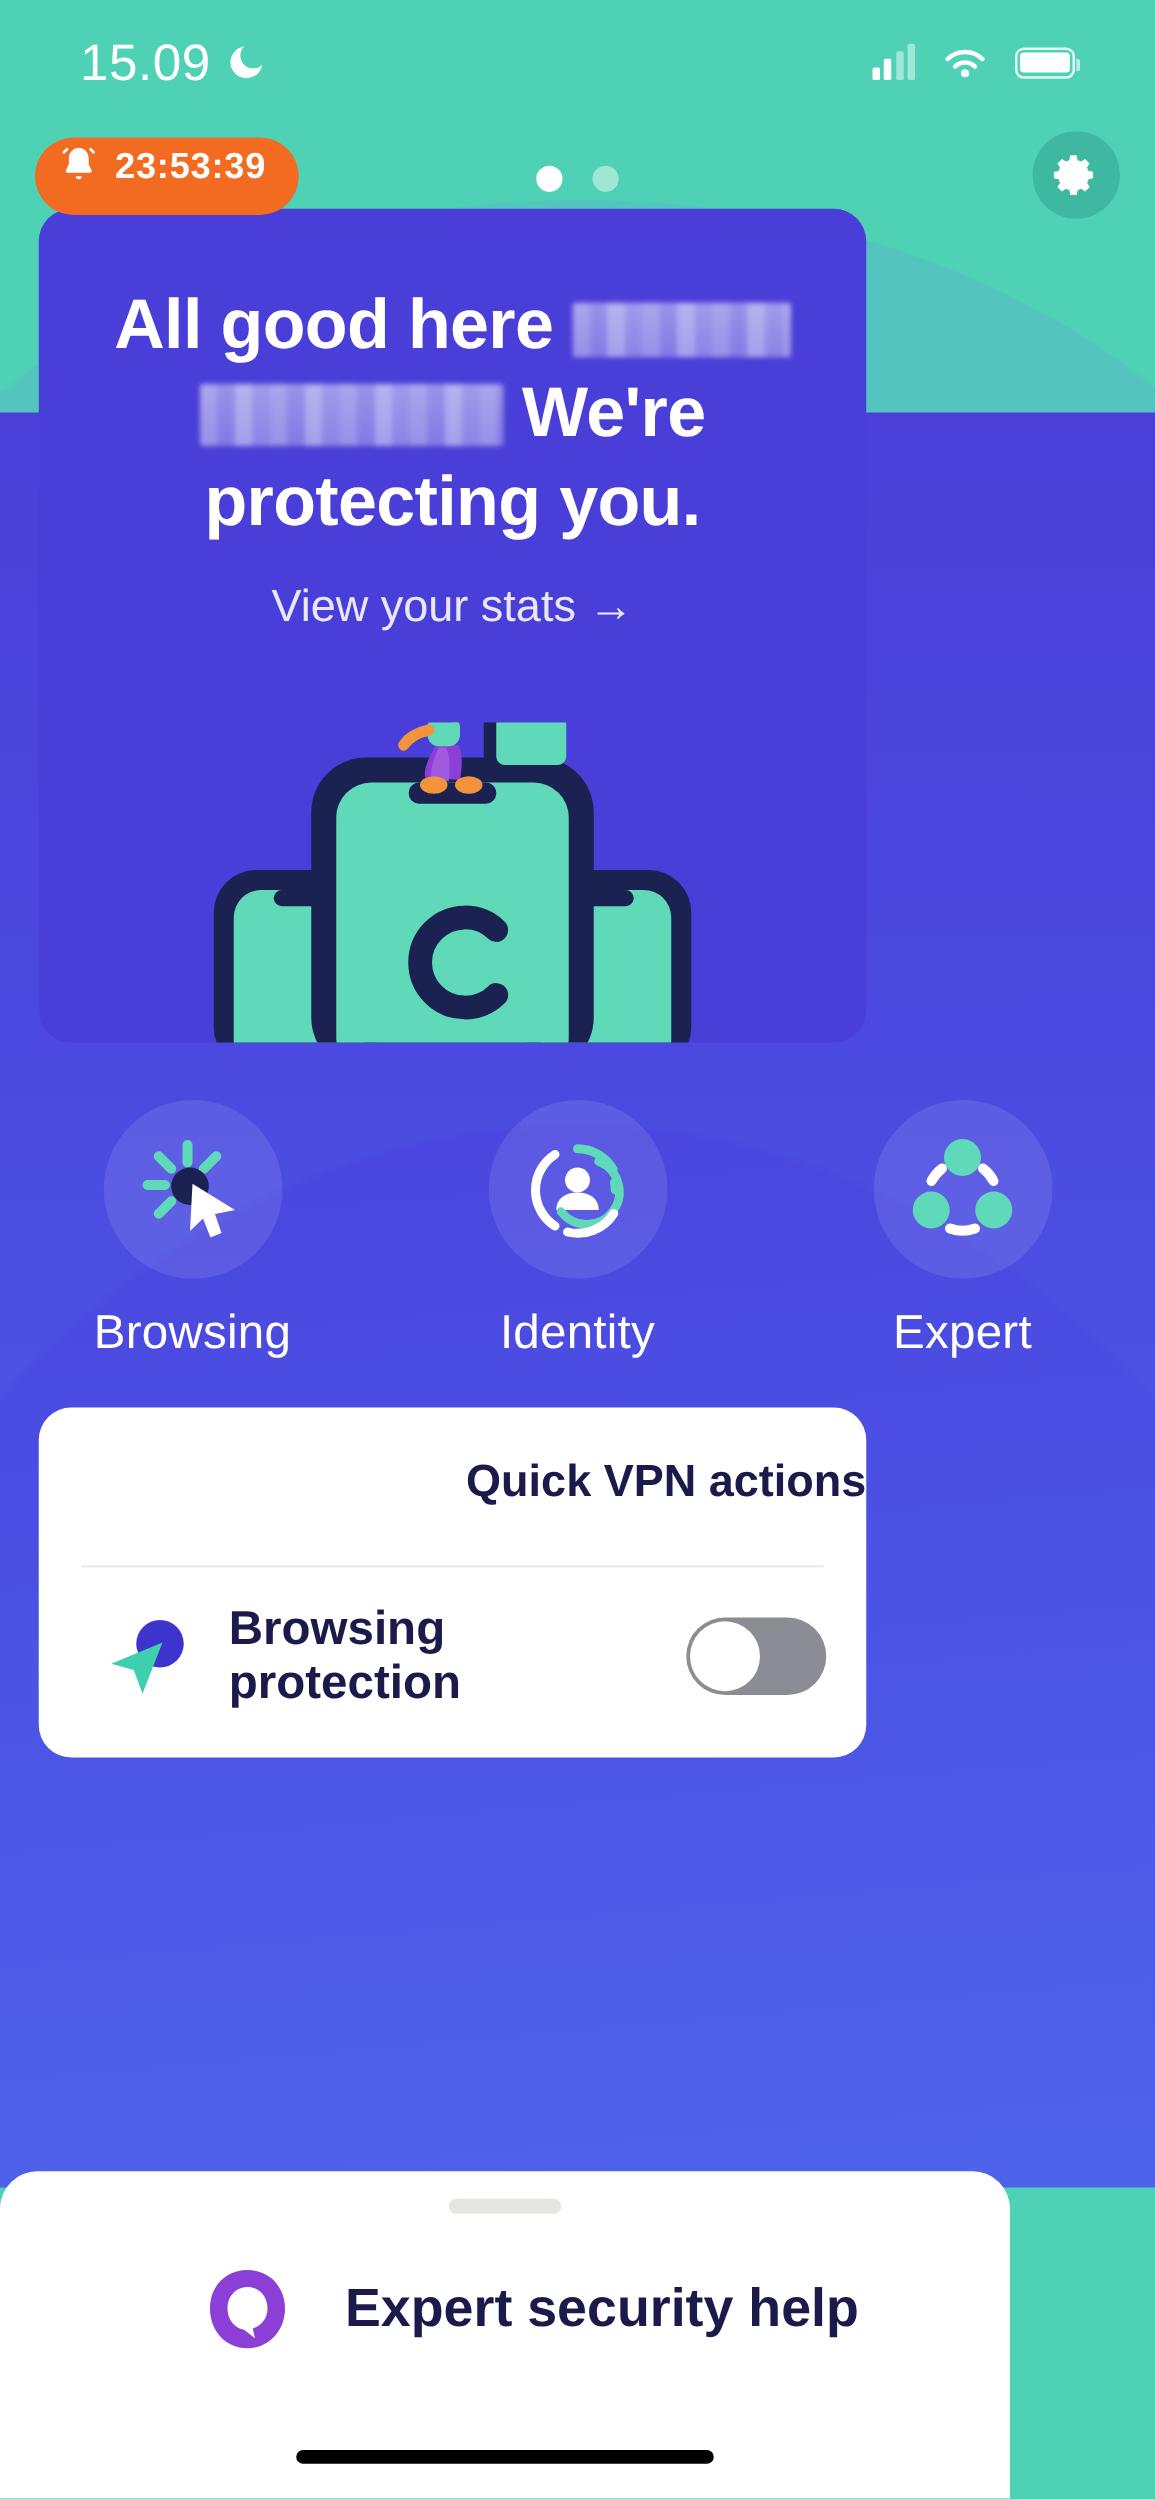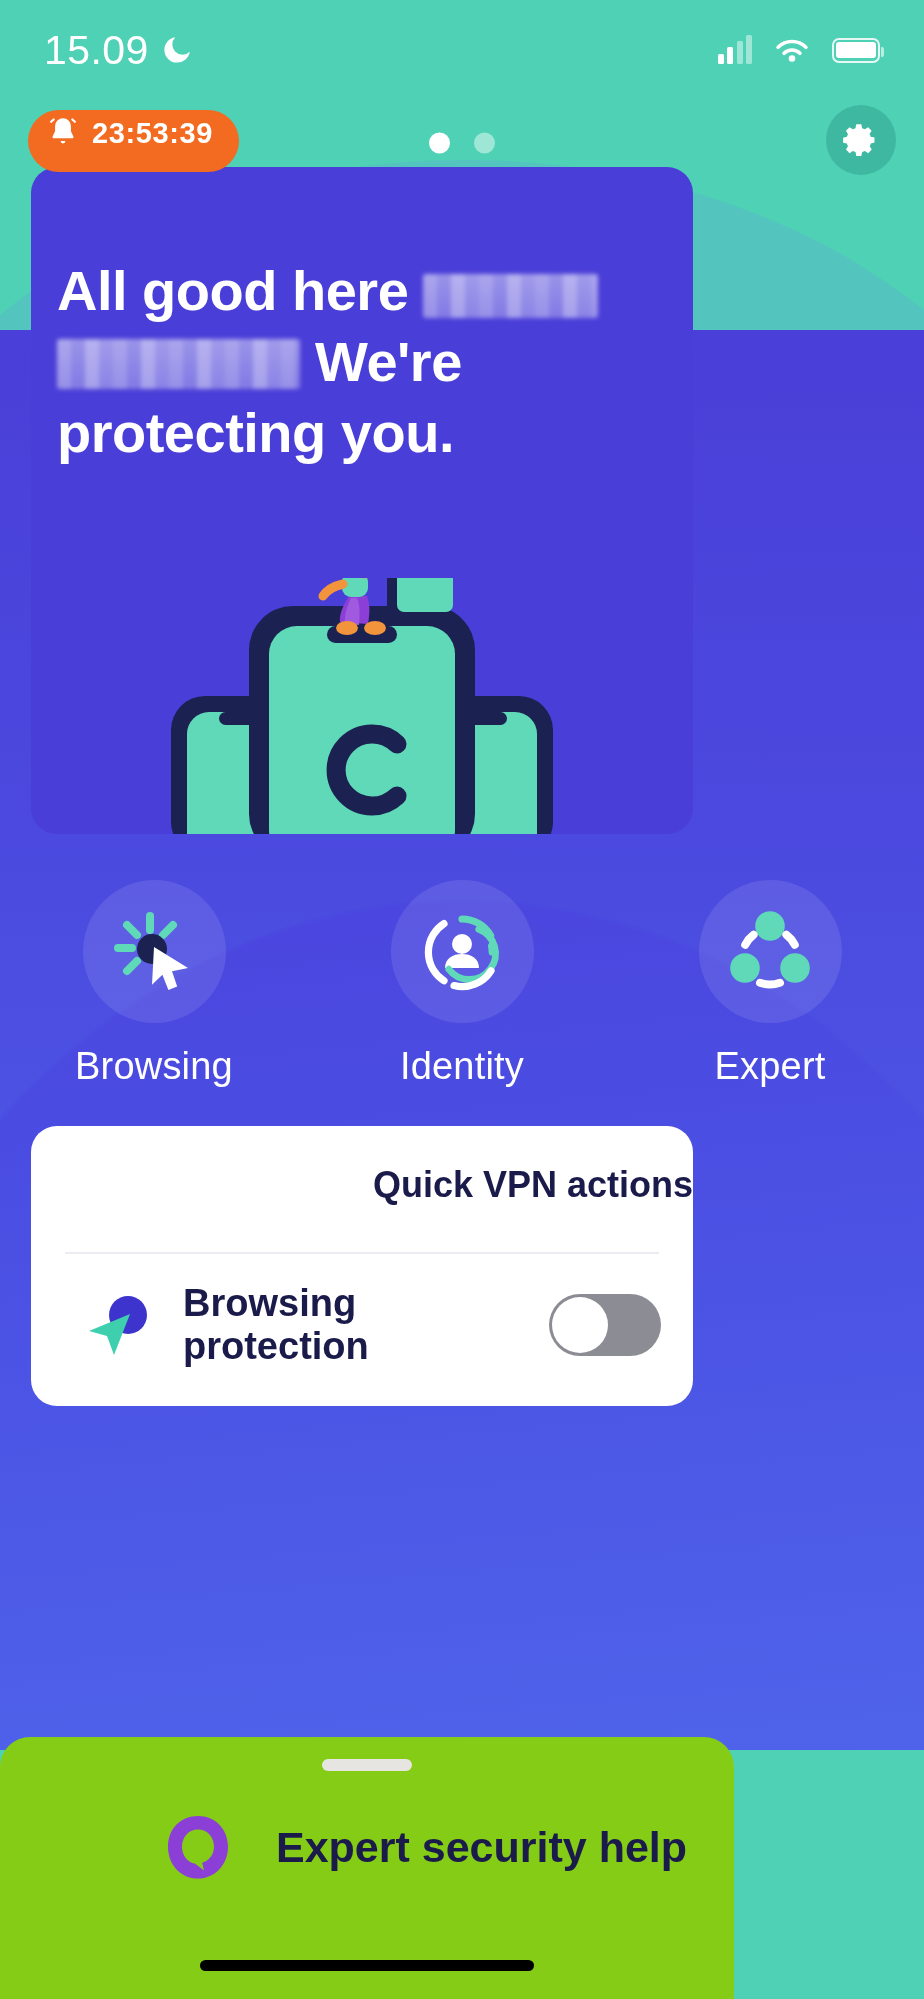--- a/index.html
+++ b/index.html
@@ -36,21 +36,21 @@
   }
   .bg-blue2 {
     position:absolute; left:0; top:330px; width:924px; height:1420px;
     background:linear-gradient(180deg,#4a3fd8 0%,#4b49df 35%,#4d59e6 72%,#5268ec 100%);
   }
 
   
   .statusbar {
     position:absolute; left:0; top:0; width:924px; height:100px;
     display:flex; align-items:center; justify-content:space-between;
-    padding:0 44px;
+    padding:0 64px;
     z-index:8;
   }
   .sb-time {
     display:flex; align-items:center; gap:11px;
     color:#ffffff; font-size:41px; font-weight:500; letter-spacing:.4px;
   }
   .moon-icon { display:block; }
   .sb-right { display:flex; align-items:center; gap:19px; }
   .sig { display:flex; align-items:flex-end; gap:3.5px; height:27px; }
   .sig i { display:block; width:6px; border-radius:1.5px; background:#ffffff; }
@@ -99,23 +99,23 @@
   }
 
   
   .hero {
     position:absolute; left:31px; top:167px;
     width:662px; height:667px;
     background:#4a3ed8; border-radius:26px;
     overflow:hidden; z-index:6;
   }
   .hero-title{
-    margin:88px 26px 0 26px;
+    margin:56px 26px 0 26px;
     color:#ffffff; font-size:56px; line-height:1.27;
-    font-weight:bold; letter-spacing:-.5px;
+    font-weight:bold; text-align:center; letter-spacing:-.5px;
   }
   .redact{
     display:inline-block; vertical-align:-8px;
     border-radius:3px;
     background:
       repeating-linear-gradient(90deg,
         rgba(255,255,255,.30) 0 14px,
         rgba(255,255,255,.16) 14px 28px,
         rgba(255,255,255,.40) 28px 42px,
         rgba(255,255,255,.22) 42px 56px),
@@ -174,22 +174,22 @@
     background:#8c8c94; position:relative; flex:none;
   }
   .toggle .knob{
     position:absolute; left:3px; top:3px;
     width:56px; height:56px; border-radius:50%;
     background:#ffffff;
   }
 
   
   .sheet{
-    position:absolute; left:0; bottom:0; width:734px; height:262px;
-    background:#84cc16; border-radius:30px 30px 0 0;
+    position:absolute; left:0; bottom:0; width:808px; height:262px;
+    background:#ffffff; border-radius:30px 30px 0 0;
     z-index:12;
   }
   .sheet-handle{
     width:90px; height:12px; border-radius:6px;
     background:#e6e5e1; margin:22px auto 0 auto;
   }
   .sheet-row{
     display:flex; align-items:center; gap:40px;
     padding:38px 0 0 160px;
   }
@@ -257,20 +257,24 @@
       </svg>
     </div>
   </div>
 
   <div class="hero">
     <div class="hero-title">
       <span>All good here</span>
       <span class="redact r1"></span>
       <span class="redact r2"></span>
       <span>We're protecting you.</span>
+    </div>
+    <div class="hero-link">
+      <span>View your stats</span>
+      <span>→</span>
     </div>
 
     <svg class="illus" viewBox="0 0 662 260">
 
       <rect x="140" y="118" width="136" height="160" rx="34" fill="#1b2150"></rect>
       <rect x="156" y="134" width="104" height="144" rx="22" fill="#5fd9b8"></rect>
       <rect x="188" y="134" width="42" height="13" rx="6.5" fill="#1b2150"></rect>
 
       <rect x="386" y="118" width="136" height="160" rx="34" fill="#1b2150"></rect>
       <rect x="402" y="134" width="104" height="144" rx="22" fill="#5fd9b8"></rect>

